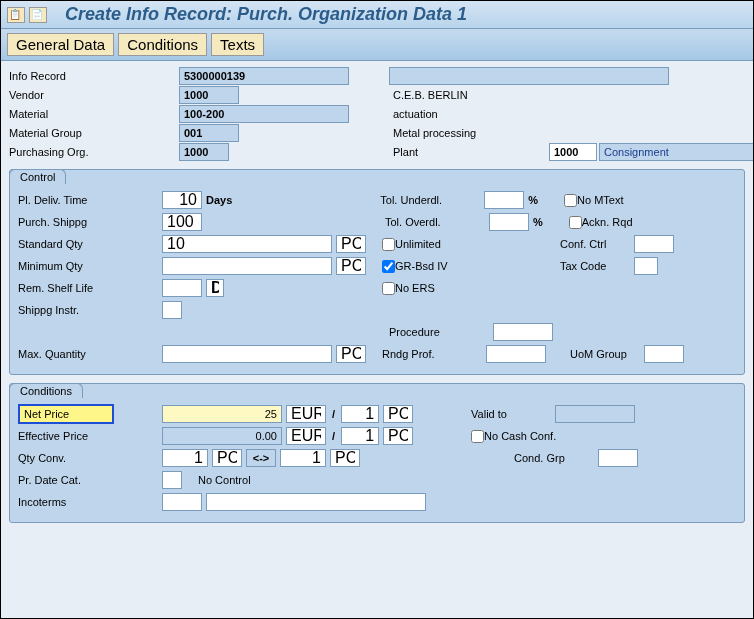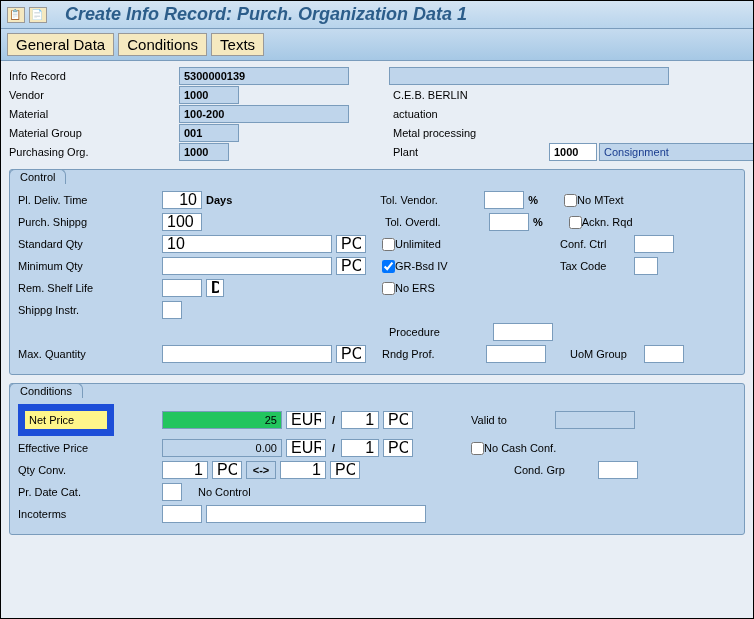--- a/index.html
+++ b/index.html
@@ -20,22 +20,22 @@
 .link { color: #1a3d8f; cursor: pointer; }
 .group { background: #bfd5eb; border: 1px solid #7a9cbc; border-radius: 3px 3px 3px 3px; margin-bottom: 8px; padding: 6px 8px 8px 8px; position: relative; }
 .group-tab { position: absolute; top: -1px; left: -1px; background: #bfd5eb; border: 1px solid #7a9cbc; border-bottom: none; border-radius: 6px 6px 0 0; padding: 1px 10px; font-size: 11px; }
 .group-body { margin-top: 14px; }
 .row { display: flex; align-items: center; gap: 4px; margin-bottom: 2px; min-height: 20px; }
 .col1 { width: 140px; }
 .inp { background: #fff; border: 1px solid #7a9cbc; height: 18px; padding: 1px 4px; font-size: 16px; }
 .unit { width: 30px; }
 .chk { display: flex; align-items: flex-start; }
 .chk input { margin: 0; }
-.net-highlight { background: #fff68a; border: 7px solid #1d4ed8; padding: 0 4px; height: 32px; display: flex; align-items: center; font-size: 11px; }
-.yellow-inp { background: #22c55e; border: 1px solid #7a9cbc; height: 18px; padding: 1px 4px; font-size: 11px; text-align: right; }
+.net-highlight { background: #fff68a; border: 2px solid #1d4ed8; padding: 0 4px; height: 20px; display: flex; align-items: center; font-size: 11px; }
+.yellow-inp { background: #fef9c3; border: 1px solid #7a9cbc; height: 18px; padding: 1px 4px; font-size: 11px; text-align: right; }
 .rt { text-align: right; }
 .slash { padding: 0 2px; font-weight: bold; }
 </style>
 </head>
 <body>
 
 <div class="window">
   <div class="title-bar">
     <span class="icon-btn">📋</span>
     <span class="icon-btn">📄</span>
@@ -82,21 +82,21 @@
     </div>
 
     <div class="group">
       <div class="group-tab">Control</div>
       <div class="group-body">
         <div class="row">
           <span class="col1 lbl">Pl. Deliv. Time</span>
           <input class="inp rt" style="width: 40px;" value="10">
           <span class="lbl" style="font-weight:bold">Days</span>
           <span style="flex:0 0 140px"></span>
-          <span class="lbl" style="width:100px">Tol. Vendor.</span>
+          <span class="lbl" style="width:100px">Tol. Underdl.</span>
           <input class="inp" style="width: 40px;">
           <span class="lbl" style="font-weight:bold">%</span>
           <span style="width:18px"></span>
           <label class="chk">
               <input type="checkbox" style="">
               <span>No MText</span>
             </label>
         </div>
         <div class="row">
           <span class="col1 lbl">Purch. Shippg</span>

